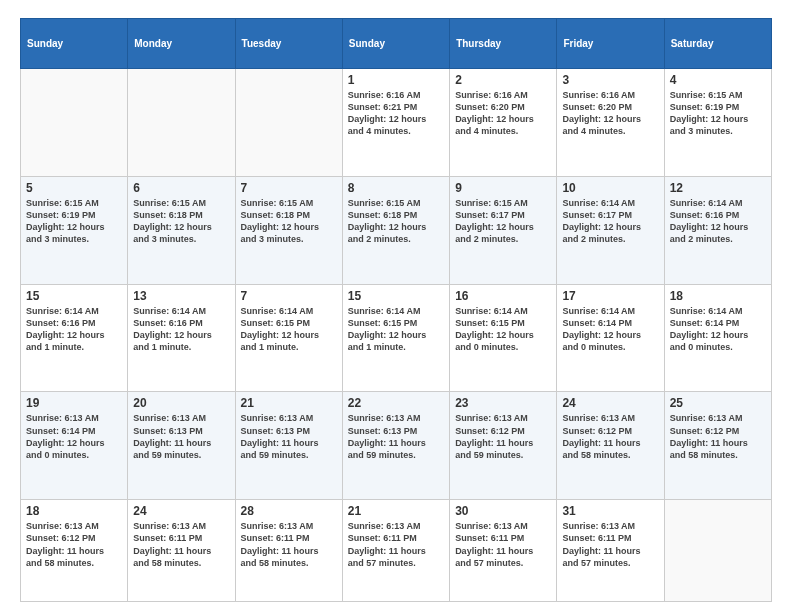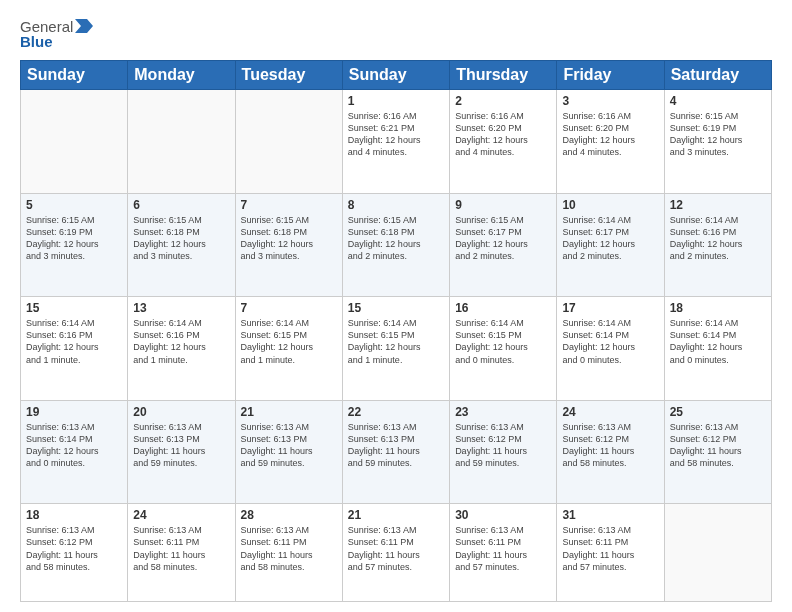--- a/index.html
+++ b/index.html
@@ -46,22 +46,22 @@
       flex: 1;
       border: 1px solid #ccc;
       border-collapse: collapse;
       width: 100%;
       table-layout: fixed;
     }
     .calendar th {
       background-color: #2a6db5;
       color: #fff;
       text-align: left;
-      padding: 5px 6px;
-      font-size: 16px;
+      padding: 19px 6px;
+      font-size: 10px;
       font-weight: bold;
       border: 1px solid #1e5a9a;
     }
     .calendar td {
       vertical-align: top;
       border: 1px solid #ccc;
       padding: 4px 5px;
       font-size: 9.5px;
       color: #333;
       height: 78px;
@@ -72,49 +72,33 @@
     .day-number {
       font-size: 12px;
       font-weight: bold;
       color: #333;
       margin-bottom: 2px;
     }
     .day-info {
       font-size: 9px;
       color: #444;
       line-height: 1.35;
+      font-weight: bold;
     }
     .empty-cell {
       background: #f9f9f9;
     }
     .alt-row td {
       background: #f2f6fa;
     }
   </style>
 </head>
 <body>
 
 <div class="page">
-  <div class="header">
-    <div class="logo">
-  <div style="display:flex;flex-direction:column;align-items:flex-start;">
-    <div style="display:flex;align-items:center;">
-      <span style="font-size:15px;color:#555;">General</span>
-      <svg width="18" height="18" viewBox="0 0 18 18" style="margin-left:2px;margin-top:-2px;">
-        <polygon points="0,2 12,2 18,9 12,16 0,16 6,9" fill="#2a6db5"></polygon>
-      </svg>
-    </div>
-    <span style="font-size:15px;color:#1a5fa8;font-weight:bold;margin-top:-2px;">Blue</span>
-  </div>
-</div>
-    <div class="title-block">
-      <div class="month-title"></div>
-      <div class="location-title"></div>
-    </div>
-  </div>
 
   <table class="calendar">
     <thead>
       <tr>
       <th>Sunday</th>
           <th>Monday</th>
           <th>Tuesday</th>
           <th>Sunday</th>
           <th>Thursday</th>
           <th>Friday</th>

